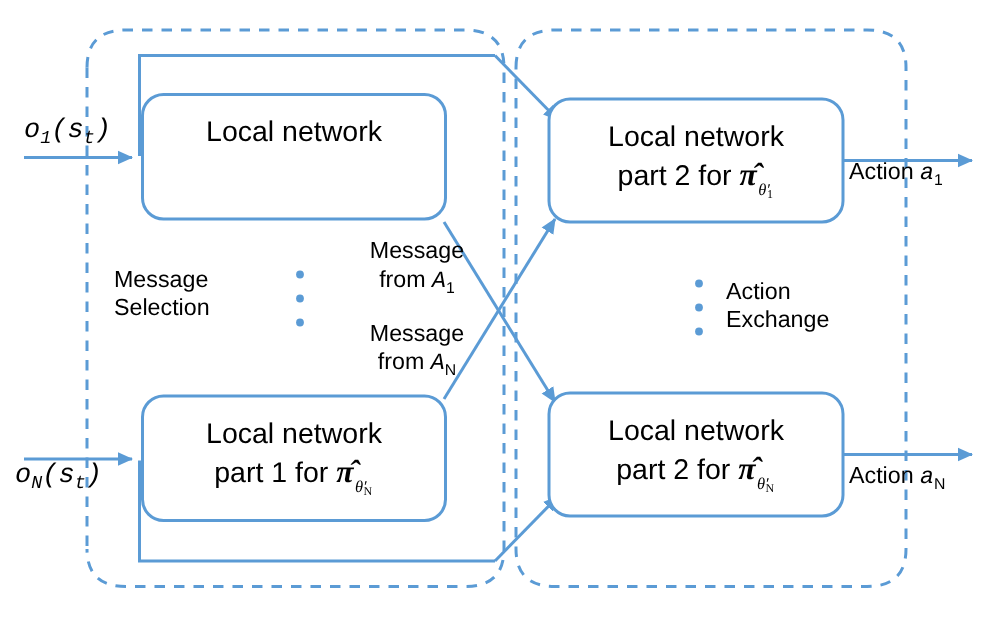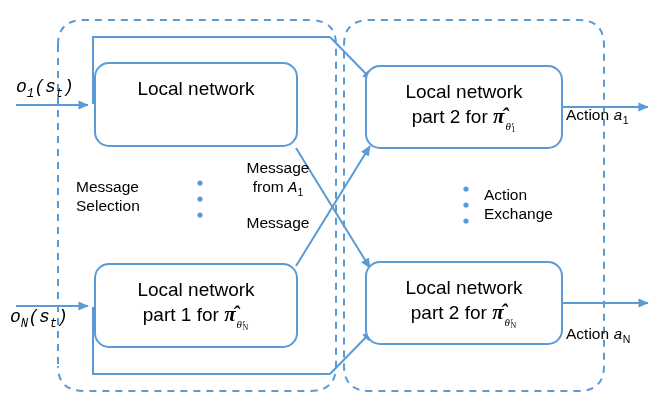--- a/index.html
+++ b/index.html
@@ -118,40 +118,44 @@
 
   <div class="txt mathi" style="left:10px;top:308px;font-size:18px;">
     <span>o</span><sub>N</sub><span>(s</span><sub>t</sub><span>)</span>
   </div>
 
   <div class="txt" style="left:566px;top:81px;font-size:15.5px;margin-top:24px;">
     <span>Action</span>
     <span class="mathi">a</span><sub>1</sub>
   </div>
 
-  <div class="txt" style="left:566px;top:324px;font-size:15.5px;">
+  <div class="txt" style="left:566px;top:308px;font-size:15.5px;">
     <span>Action</span>
     <span class="mathi">a</span><sub>N</sub>
   </div>
 
   <div class="txt" style="left:76px;top:177px;text-align:left;width:110px;">
     <div>Message</div>
     <div>Selection</div>
   </div>
 
   <div class="txt" style="left:228px;top:158px;text-align:center;width:100px;">
     <div>Message</div>
     <div>
       <span>from</span>
       <span class="mathi">A</span><sub>1</sub>
     </div>
   </div>
 
   <div class="txt" style="left:228px;top:213px;text-align:center;width:100px;">
     <div>Message</div>
+    <div>
+      <span>from</span>
+      <span class="mathi">A</span><sub>N</sub>
+    </div>
   </div>
 
   <div class="txt" style="left:484px;top:185px;text-align:left;width:110px;">
     <div>Action</div>
     <div>Exchange</div>
   </div>
 
 </div>
 
 </body></html>

